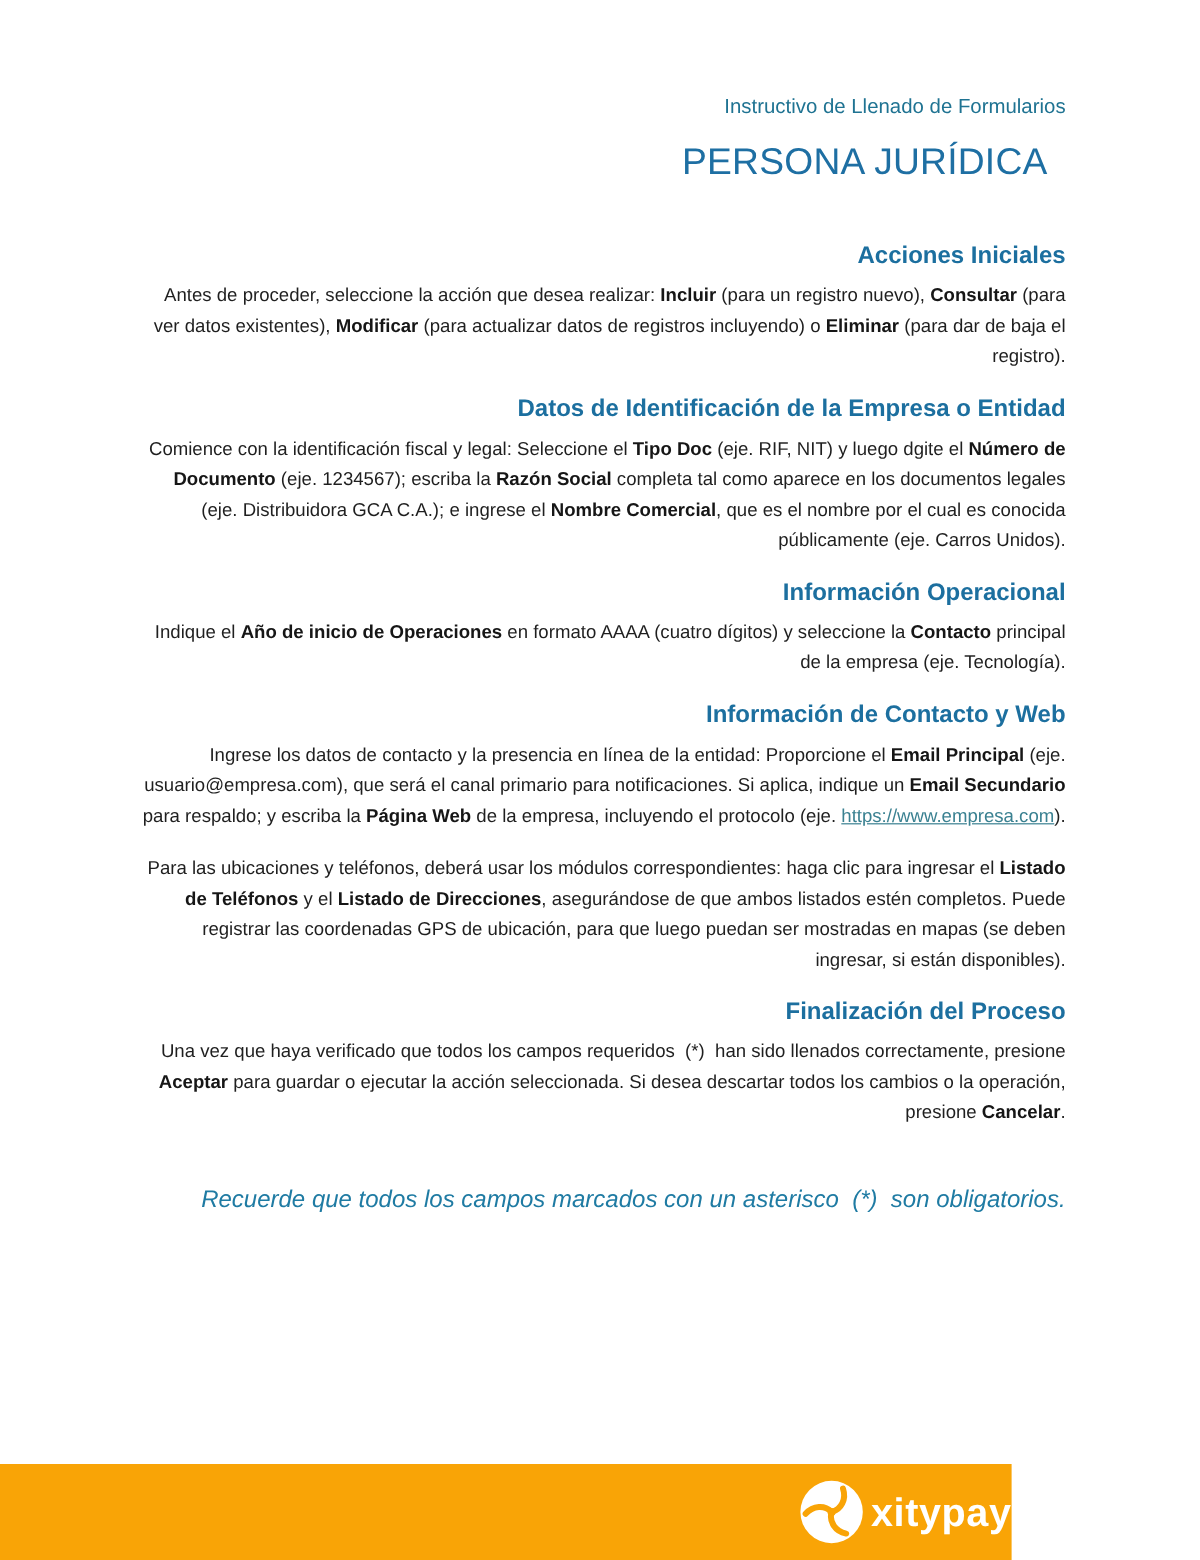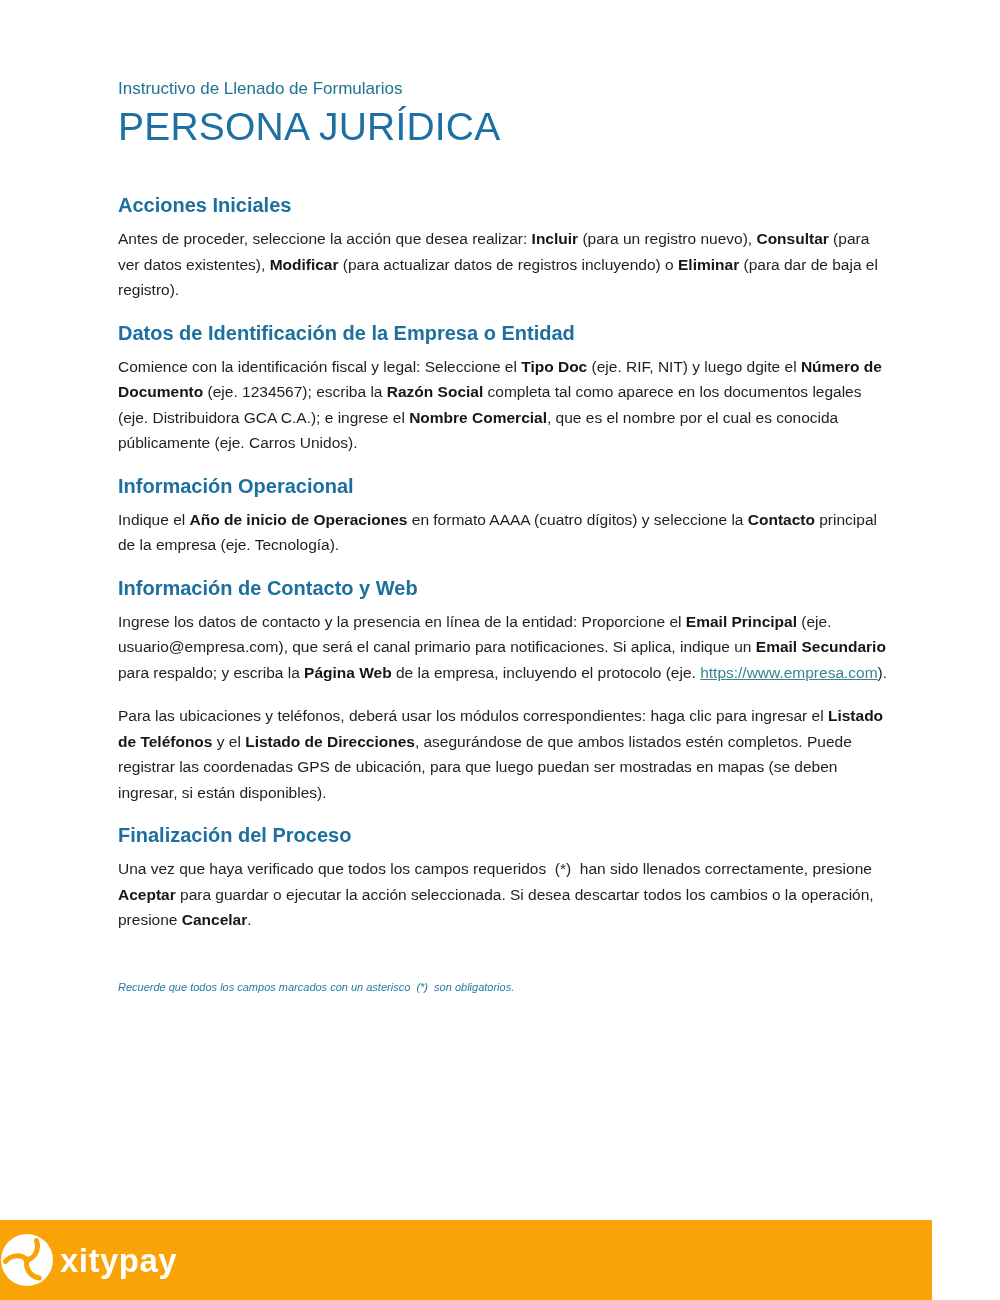--- a/index.html
+++ b/index.html
@@ -4,46 +4,46 @@
 <style>
   html,body{margin:0;padding:0;}
   body{
     width:1000px;height:1300px;
     background:#ffffff;
     font-family:"Liberation Sans","DejaVu Sans",sans-serif;
     position:relative;
     overflow:hidden;
   }
   .page{width:1000px;height:1300px;position:relative;}
-  .content{padding:78px 112px 0 118px;}
+  .content{padding:78px 112px 0 118px;text-align:right;}
   .eyebrow{
     color:#1f7392;font-size:17px;line-height:22px;margin:0 0 7px 0;
   }
   .title{
-    color:#1e6fa3;font-size:39px;line-height:40px;font-weight:400;
-    letter-spacing:0.2px;margin:0;
+    color:#1e6fa3;font-size:31px;line-height:40px;font-weight:400;
+    letter-spacing:0.2px;margin:15px;
   }
   .sections{margin-top:46px;}
   .section-heading{
     color:#1c6f9f;font-size:20px;line-height:24px;font-weight:700;
     margin:15px 0 9px 0;
   }
   .section-paragraph{
     color:#1f1f1f;font-size:15.5px;line-height:25.5px;margin:0 0 18px 0;
     max-width:778px;
   }
   .section-paragraph b{font-weight:700;color:#161616;}
   a.link{color:#3a8191;text-decoration:underline;}
   .note{
-    color:#1f7ba3;font-size:11px;font-style:italic;margin:48px 0 0 0;
+    color:#1f7ba3;font-size:20px;font-style:italic;margin:48px 0 0 0;
   }
   .footer{
-    position:absolute;left:0;bottom:0;width:932px;height:80px;
+    position:absolute;left:0;bottom:0;width:843px;height:80px;
     background:#f9a406;
-    display:flex;align-items:center;justify-content:flex-start;
+    display:flex;align-items:center;justify-content:flex-end;
   }
   .brand{display:flex;align-items:center;gap:6px;}
   .brand-text{
     color:#ffffff;font-size:33px;font-weight:700;letter-spacing:0.5px;
     line-height:1;
   }
 </style>
 </head>
 <body>
 

